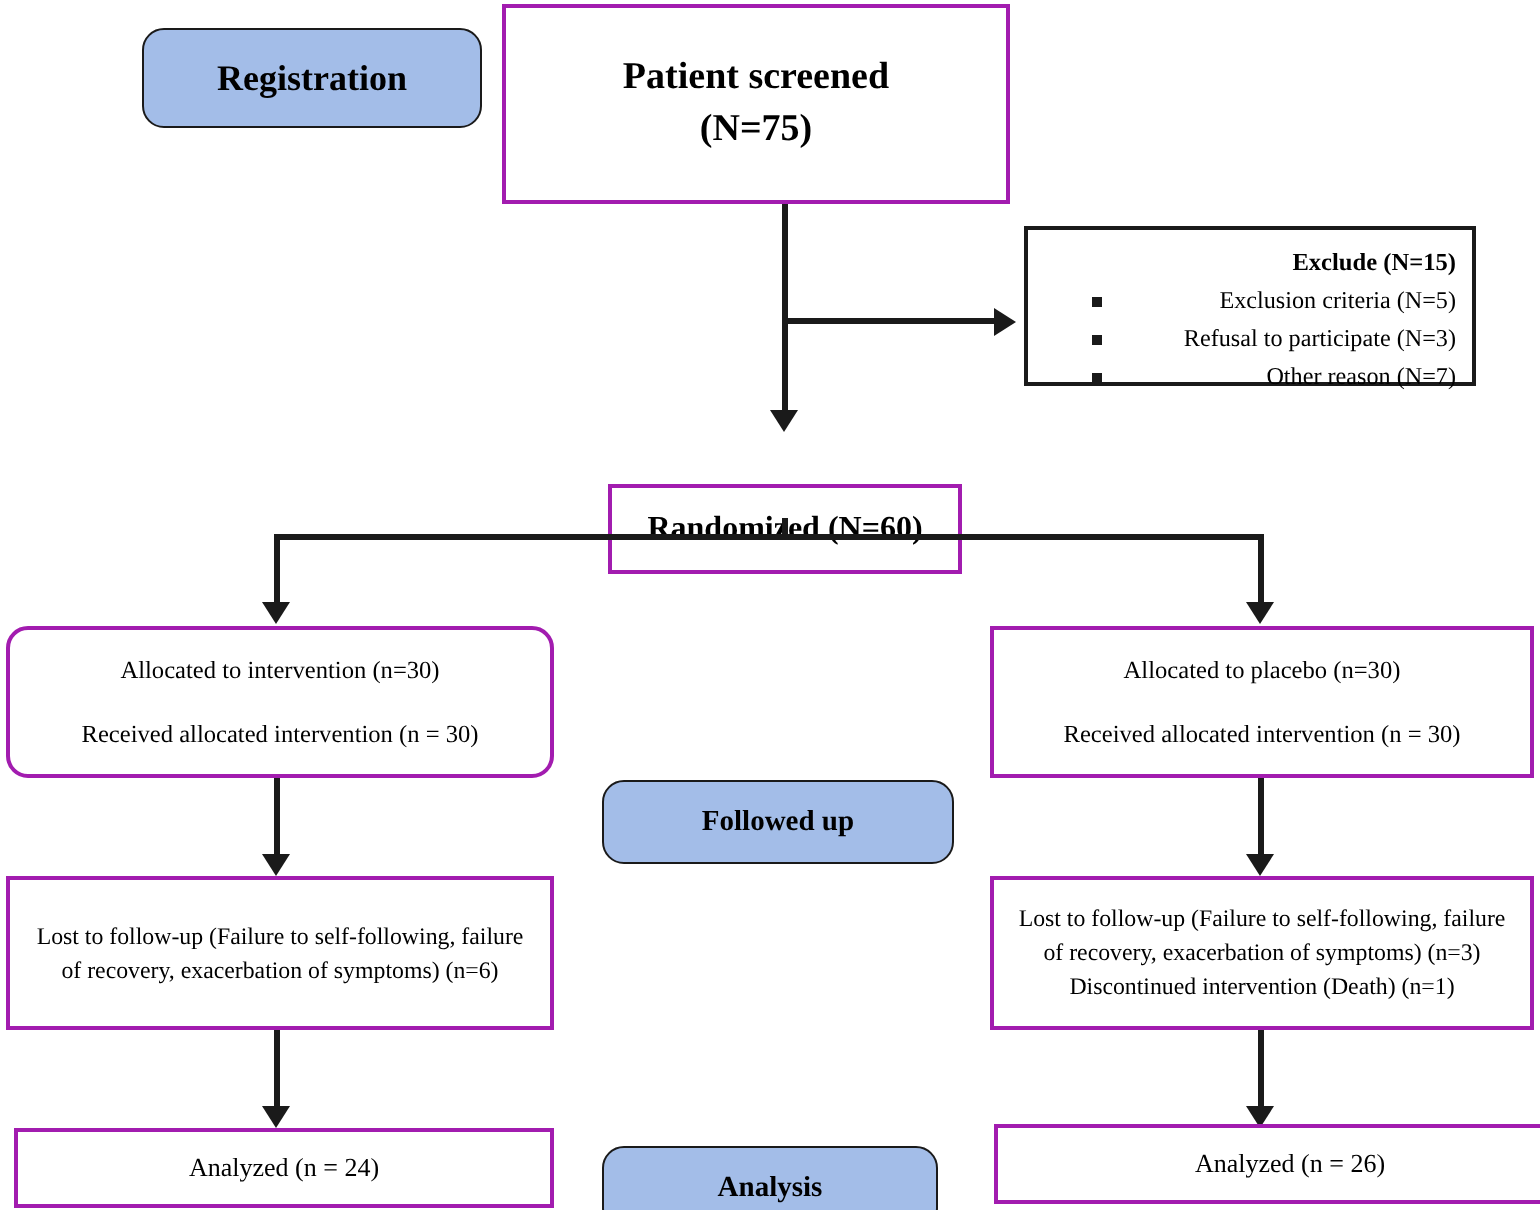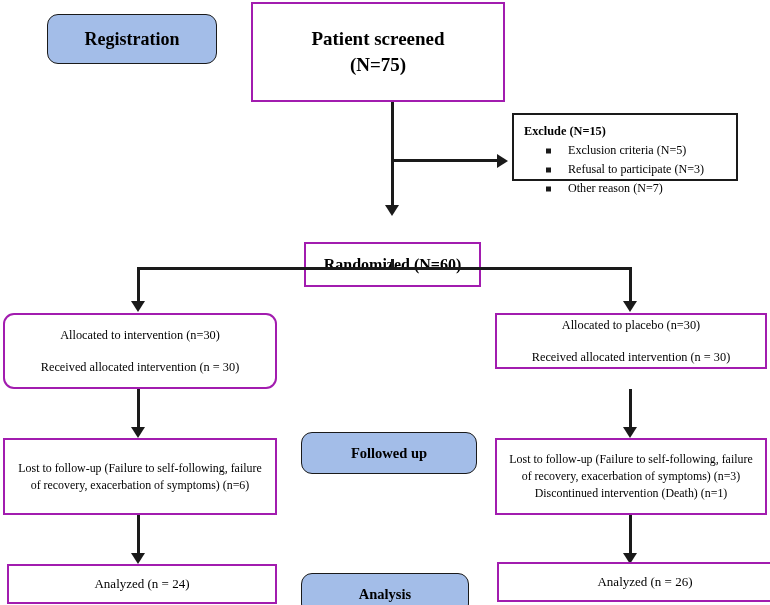--- a/index.html
+++ b/index.html
@@ -47,21 +47,21 @@
     justify-content: center;
     text-align: center;
     font-weight: bold;
     font-family: "Liberation Serif", "DejaVu Serif", serif;
     color: #000000;
   }
 
   
   .t-screened   { font-size: 19px; font-weight: bold; line-height: 1.38; }
   .t-rand       { font-size: 16px; font-weight: bold; margin-top: 28px; }
-  .t-stage-lg   { font-size: 18px; }
+  .t-stage-lg   { font-size: 18px; margin-left: 24px; }
   .t-stage-md   { font-size: 14.5px; }
   .t-body       { font-size: 12.3px; line-height: 1.5; }
   .t-body-tight { font-size: 11.9px; line-height: 1.42; }
   .t-analyzed   { font-size: 13px; }
   .gap-row      { height: 14px; }
 
   
   .exclude {
     position: absolute;
     box-sizing: border-box;
@@ -124,40 +124,40 @@
 </style>
 </head>
 <body>
 
 <div id="diagram">
 
   <div class="stage t-stage-lg" style="left:47px; top:14px; width:170px; height:50px;">
     <span>Registration</span>
   </div>
 
-  <div class="stage t-stage-md" style="left:301px; top:390px; width:176px; height:42px;margin-top:42px;">
+  <div class="stage t-stage-md" style="left:301px; top:390px; width:176px; height:42px;">
     <span>Followed up</span>
   </div>
 
   <div class="stage t-stage-md" style="left:301px; top:537px; width:168px; height:42px;margin-top:36px;">
     <span>Analysis</span>
   </div>
 
   <div class="box t-screened" style="left:251px; top:2px; width:254px; height:100px;">
     <span class="line">Patient screened</span>
     <span class="line">(N=75)</span>
   </div>
 
   <div class="vline" style="left:391px; top:102px; height:106px;"></div>
   <div class="arrow-down" style="left:385px; top:205px;"></div>
 
   <div class="hline" style="left:391px; top:159px; width:110px;"></div>
   <div class="arrow-right" style="left:497px; top:154px;"></div>
 
-  <div class="exclude" style="left:512px; top:113px; width:226px; height:68px;">
+  <div class="exclude" style="left:512px; top:113px; width:226px; height:80px;text-align:right;">
     <div class="exclude-title">Exclude (N=15)</div>
     <ul class="exclude-list">
       <li>
         <span class="bullet"></span>
         <span>Exclusion criteria (N=5)</span>
       </li>
       <li>
         <span class="bullet"></span>
         <span>Refusal to participate (N=3)</span>
       </li>
@@ -178,21 +178,21 @@
   <div class="vline" style="left:629px; top:267px; height:38px;"></div>
   <div class="arrow-down" style="left:131px; top:301px;"></div>
   <div class="arrow-down" style="left:623px; top:301px;"></div>
 
   <div class="box t-body" style="left:3px; top:313px; width:274px; height:76px;border-radius:11px;">
     <span class="line">Allocated to intervention (n=30)</span>
     <span class="gap-row"></span>
     <span class="line">Received allocated intervention (n = 30)</span>
   </div>
 
-  <div class="box t-body" style="left:495px; top:313px; width:272px; height:56px;">
+  <div class="box t-body" style="left:495px; top:313px; width:272px; height:76px;">
     <span class="line">Allocated to placebo (n=30)</span>
     <span class="gap-row"></span>
     <span class="line">Received allocated intervention (n = 30)</span>
   </div>
 
   <div class="vline" style="left:137px; top:389px; height:42px;"></div>
   <div class="arrow-down" style="left:131px; top:427px;"></div>
 
   <div class="vline" style="left:629px; top:389px; height:42px;"></div>
   <div class="arrow-down" style="left:623px; top:427px;"></div>

